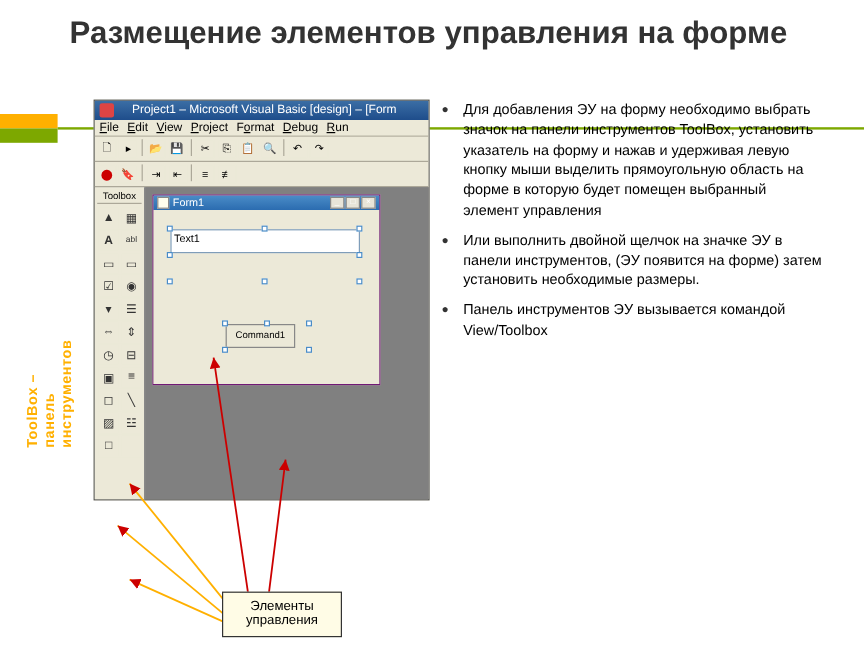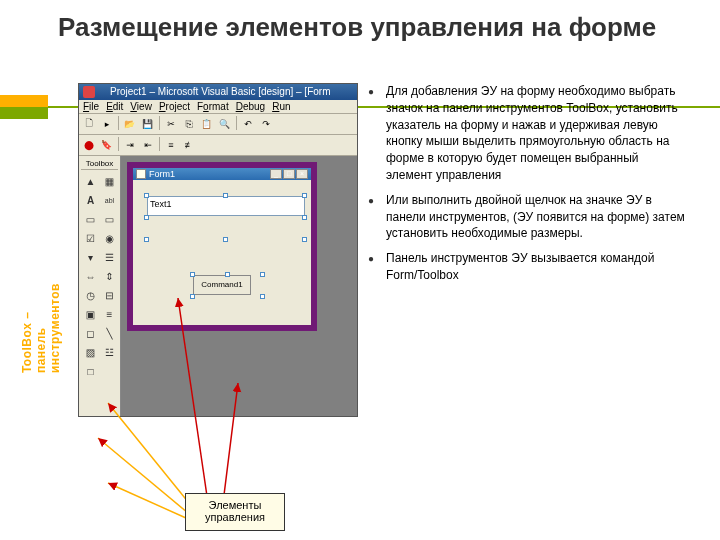--- a/index.html
+++ b/index.html
@@ -25,21 +25,21 @@
 .vb-menu u{text-decoration:underline}
 .vb-toolbar{background:#ece9d8;padding:2px;display:flex;gap:2px;border-bottom:1px solid #aca899;flex-wrap:wrap}
 .tb-btn{width:16px;height:16px;background:#ece9d8;border:1px solid #ece9d8;display:inline-flex;align-items:center;justify-content:center;font-size:9px}
 .tb-sep{width:1px;height:14px;background:#aca899;margin:0 1px}
 .workarea{display:flex;background:#808080;min-height:260px}
 .toolbox{width:42px;background:#ece9d8;border-right:1px solid #888;display:flex;flex-direction:column;padding:2px}
 .toolbox-header{font-size:8px;text-align:center;padding:1px 0;background:#ece9d8;border-bottom:1px solid #aca899;margin-bottom:2px}
 .tool-grid{display:grid;grid-template-columns:1fr 1fr;gap:0}
 .tool{width:19px;height:19px;border:1px solid #ece9d8;display:flex;align-items:center;justify-content:center;font-size:10px;color:#333;background:#ece9d8}
 .form-area{flex:1;background:#808080;padding:6px;position:relative}
-.form1{width:190px;background:#ece9d8;border:6px solid #701a75}
+.form1{width:190px;background:#ece9d8;border:1px solid #701a75}
 .form1-title{background:linear-gradient(#4a8cc7,#2b6cb0);color:#fff;font-size:9px;padding:1px 3px;display:flex;align-items:center;gap:3px}
 .form1-title .icon{width:10px;height:10px;background:#ffe;border:1px solid #888}
 .form1-controls{display:flex;gap:1px;margin-left:auto}
 .form1-controls span{width:12px;height:10px;background:#e8e4d8;border:1px solid #888;font-size:7px;text-align:center;line-height:8px}
 .form1-body{height:145px;background:#ece9d8;position:relative;background-image:radial-gradient(circle,#888 0.5px,transparent 0.5px);background-size:6px 6px}
 .textbox{position:absolute;left:14px;top:16px;width:158px;height:20px;background:#fff;border:1px solid #7f9db9;font-size:9px;padding:2px}
 .handle{position:absolute;width:5px;height:5px;background:#fff;border:1px solid #4a8cc7}
 .button-ctrl{position:absolute;left:60px;top:95px;width:58px;height:20px;background:#ece9d8;border:1px solid #888;font-size:8px;text-align:center;line-height:18px}
 .callout{position:absolute;left:167px;top:410px;width:100px;height:38px;background:#fffce6;border:1px solid #333;font-size:11px;text-align:center;padding:5px;z-index:5}
 svg.arrows{position:absolute;left:60px;top:155px;width:280px;height:290px;z-index:4;pointer-events:none}
@@ -172,17 +172,17 @@
         <line x1="108" y1="280" x2="30" y2="245" stroke="#ffb000" stroke-width="1.5" marker-end="url(#ah)"></line>
       </svg>
 
       <div class="callout">Элементы управления</div>
     </div>
 
     <div class="right-col">
       <ul class="bullet-list">
         <li>Для добавления ЭУ на форму необходимо выбрать значок на панели инструментов ToolBox, установить указатель на форму и нажав и удерживая левую кнопку мыши выделить прямоугольную область на форме  в которую будет помещен выбранный элемент управления</li>
         <li>Или выполнить двойной щелчок на значке ЭУ в панели инструментов, (ЭУ появится на форме) затем установить необходимые размеры.</li>
-        <li>Панель инструментов ЭУ вызывается командой Form/Toolbox</li>
+        <li>Панель инструментов ЭУ вызывается командой View/Toolbox</li>
       </ul>
     </div>
   </div>
 </div>
 
 </body></html>

